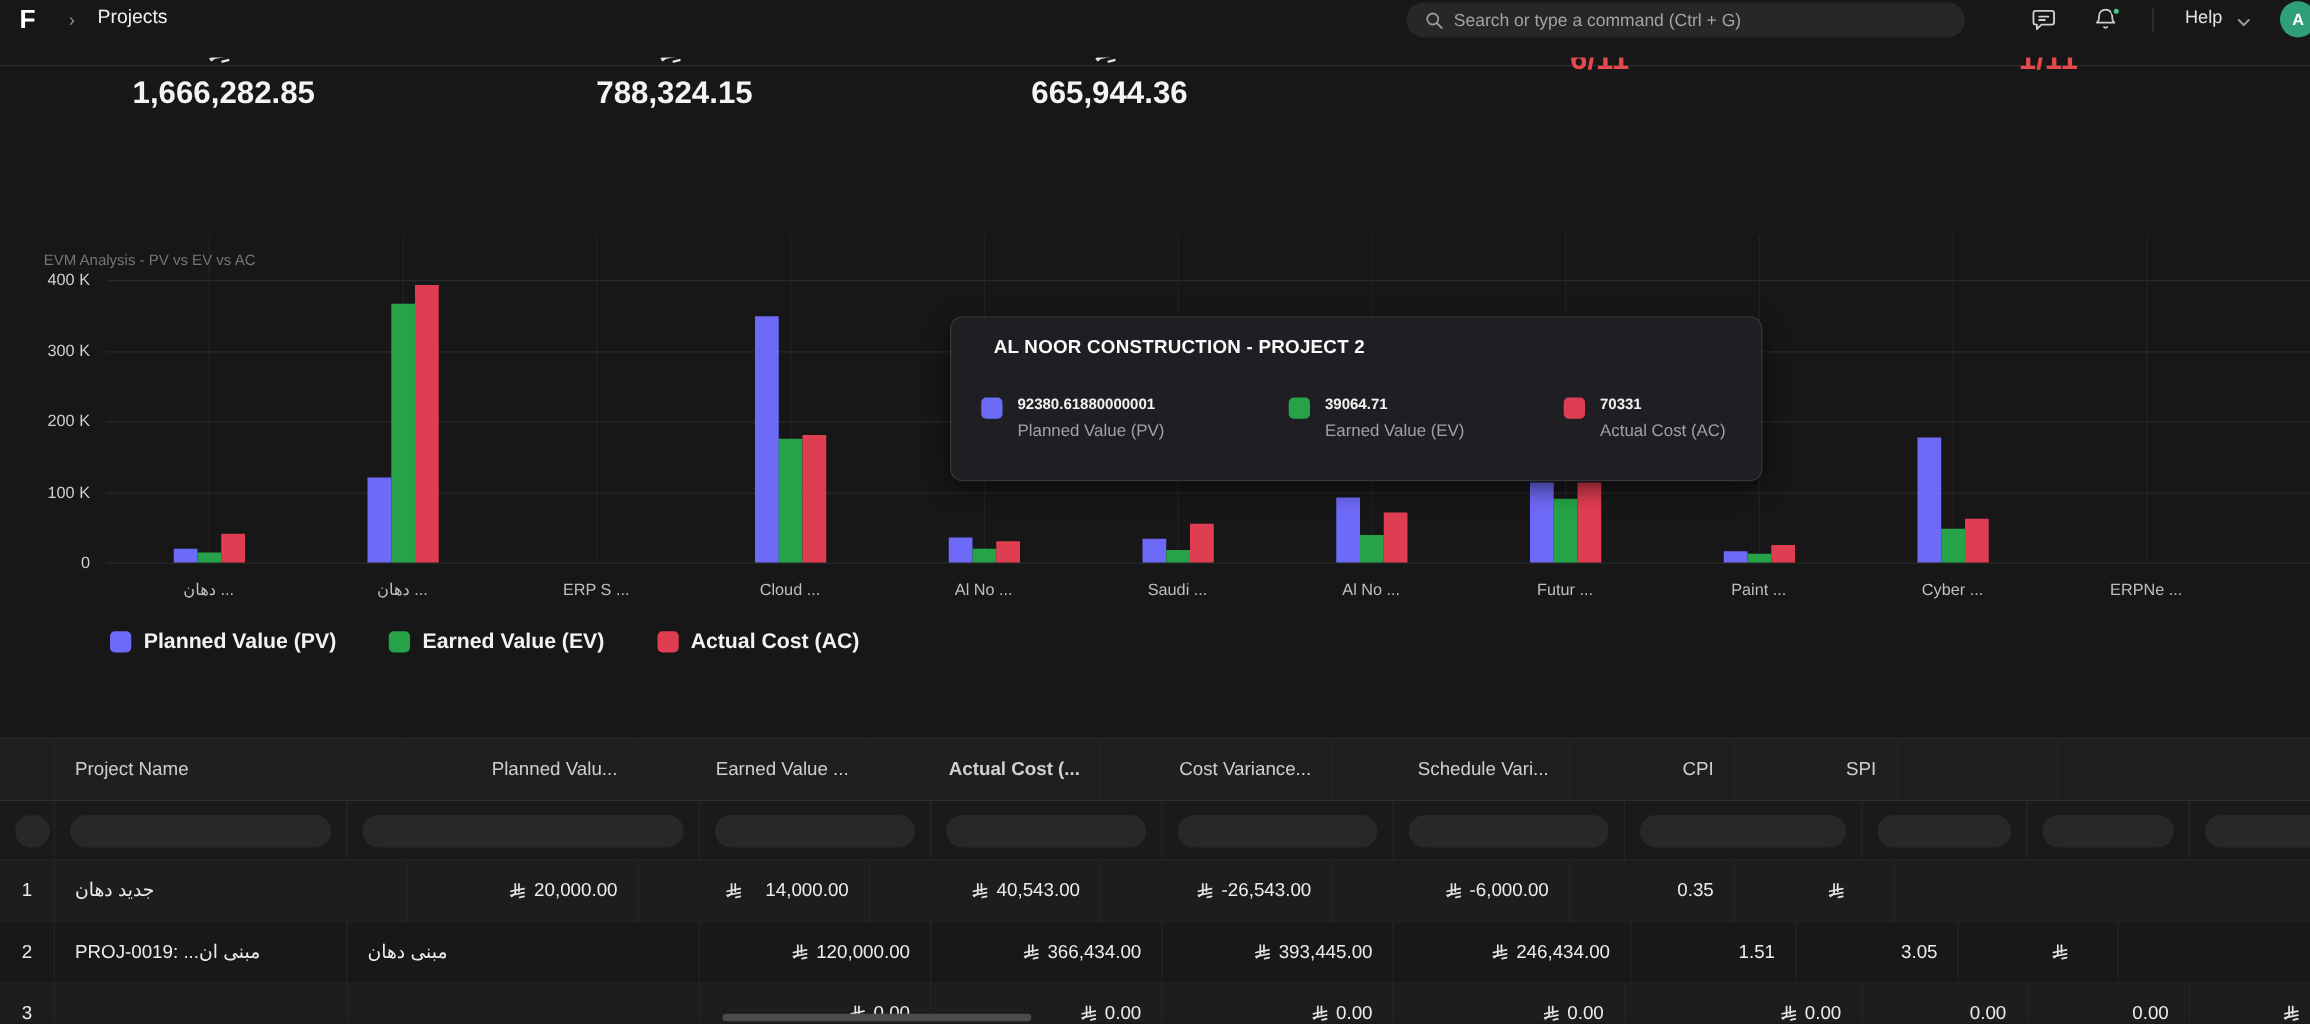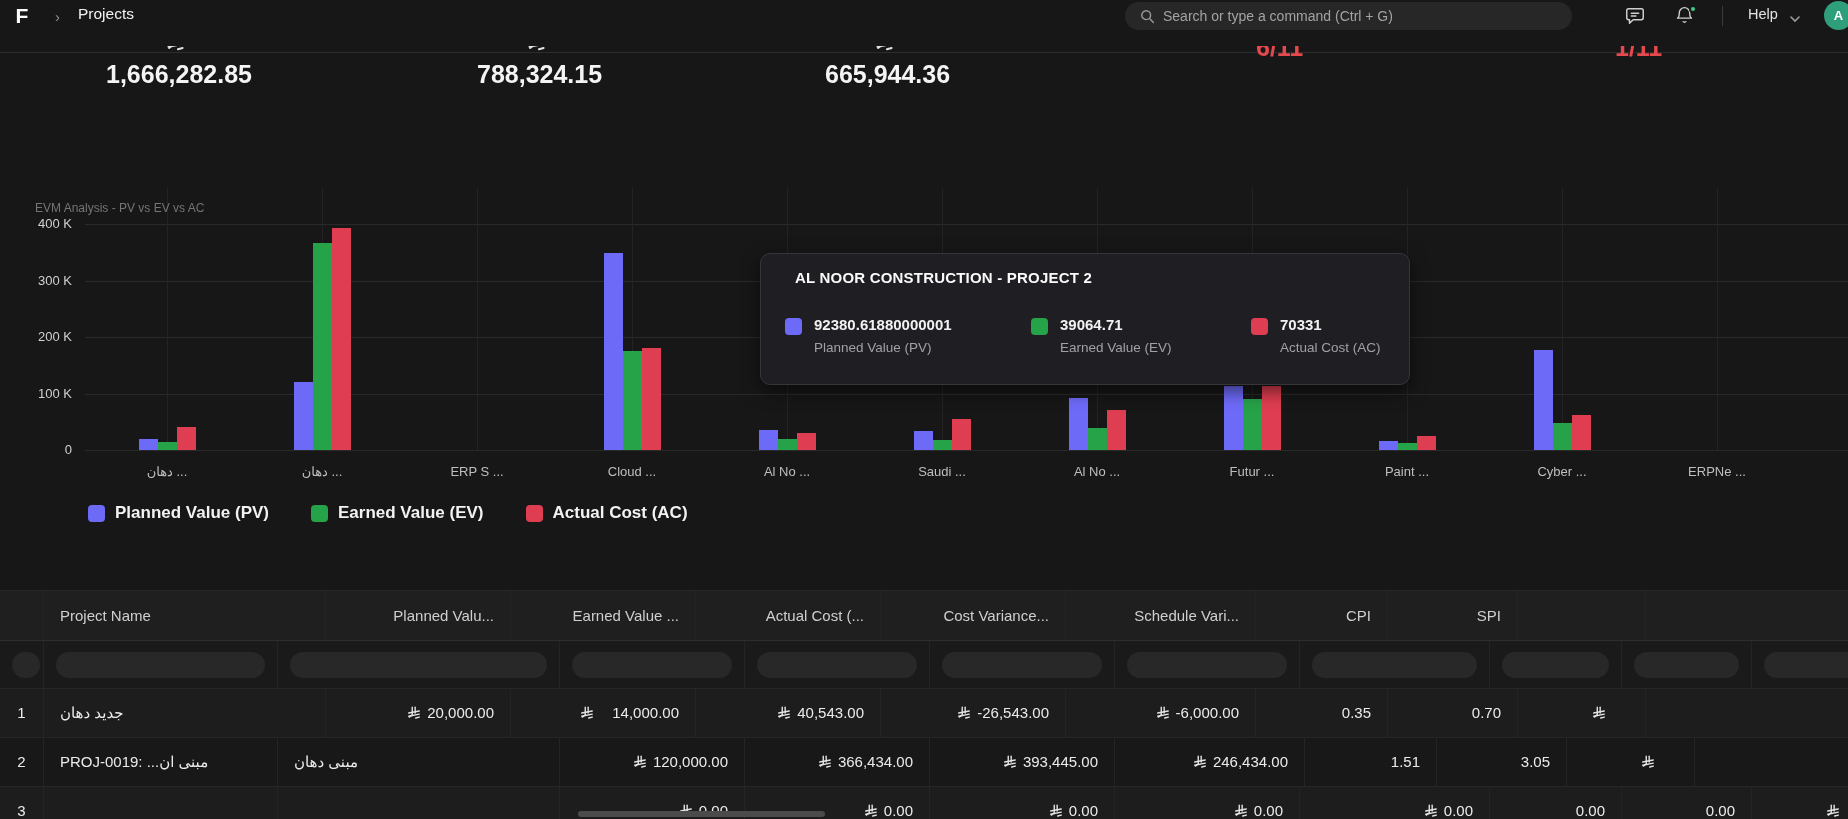--- a/index.html
+++ b/index.html
@@ -42,21 +42,21 @@
   .xlab { position:absolute; top:464px; width:150px; text-align:center; font-size:13px; color:#bfbfbf; z-index:2; white-space:nowrap; }
   #legend { position:absolute; left:88px; top:503px; display:flex; gap:42px; z-index:3; }
   .legend-item { display:flex; align-items:center; gap:10px; cursor:pointer; }
   .legend-sq { width:17px; height:17px; border-radius:4px; }
   .legend-label { font-size:17px; font-weight:600; color:#f2f2f2; }
   #tooltip { position:absolute; left:760px; top:253px; width:650px; height:132px; background:#1f1f23;
     border:1px solid #35353a; border-radius:10px; box-shadow:0 6px 18px rgba(0,0,0,.55); z-index:20; }
   #tooltip-title { position:absolute; left:34px; top:15px; font-size:15px; font-weight:700; color:#fafafa; letter-spacing:.2px; }
   .tt-item { position:absolute; top:62px; display:flex; gap:12px; }
   .tt-sq { width:17px; height:17px; border-radius:4px; margin-top:2px; }
-  .tt-val { font-size:15px; font-weight:700; color:#f2f2f2; }
+  .tt-val { font-size:12px; font-weight:700; color:#f2f2f2; }
   .tt-lab { font-size:13.5px; color:#a0a0a6; margin-top:7px; }
   
   #table { position:absolute; top:590px; left:0; width:1880px; z-index:4; }
   .trow { display:flex; }
   .cell { flex:0 0 auto; border-right:1px solid #242424; overflow:hidden; white-space:nowrap; }
   #thead { background:#1f1f1f; border-top:1px solid #272727; border-bottom:1px solid #2e2e2e; }
   #thead .cell { height:49px; line-height:49px; padding:0 16px; font-size:15px; color:#cfcfcf; font-weight:500; cursor:pointer; }
   #tfilter { background:#1a1a1a; border-bottom:1px solid #262626; }
   #tfilter .cell { height:47px; display:flex; align-items:center; padding:0 12px; }
   .fpill { height:26px; border-radius:13px; background:#282828; border:none; outline:none; width:100%; min-width:0;
@@ -256,21 +256,21 @@
         </span>
       </div>
     </div>
 
   <div id="table">
     <div class="trow" id="thead">
         <div class="cell" style="flex: 0 0 44px; text-align: center;"></div>
         <div class="cell" style="flex: 0 0 282px; text-align: left;">Project Name</div>
         <div class="cell" style="flex: 0 0 185px; text-align: right;">Planned Valu...</div>
         <div class="cell" style="flex: 0 0 185px; text-align: right;">Earned Value ...</div>
-        <div class="cell" style="flex: 0 0 185px; text-align: right;">Actual Cost (...</div>
+        <div class="cell" style="flex: 0 0 185px; text-align: right; font-weight: bold;">Actual Cost (...</div>
         <div class="cell" style="flex: 0 0 185px; text-align: right;">Cost Variance...</div>
         <div class="cell" style="flex: 0 0 190px; text-align: right;">Schedule Vari...</div>
         <div class="cell" style="flex: 0 0 132px; text-align: right;">CPI</div>
         <div class="cell" style="flex: 0 0 130px; text-align: right;">SPI</div>
         <div class="cell" style="flex: 0 0 128px; text-align: left;"></div>
       </div>
     <div class="trow" id="tfilter">
         <div class="cell" style="flex: 0 0 44px;">
           <input class="fpill small" style="">
         </div>
@@ -363,21 +363,20 @@
                 <path d="M9 2v13l-5 4"></path>
                 <path d="M14 2v10"></path>
                 <path d="M3 12l18-3.5"></path>
                 <path d="M3 17.5l18-3.5"></path>
                 <path d="M15 20.5l6-1.5"></path>
               </svg>
             </span>
             <span>-6,000.00</span>
           </div>
           <div class="cell al-right" style="flex: 0 0 132px;">0.35</div>
-          <div class="cell al-right" style="flex: 0 0 130px;">0.70</div>
           <div class="cell al-left" style="flex: 0 0 128px;">
             <span class="cur-ic" style="margin-left:58px">
               <svg width="14" height="14" viewBox="0 0 24 24" fill="none" stroke="currentColor" stroke-width="2.4" stroke-linecap="round" stroke-linejoin="round">
                 <path d="M9 2v13l-5 4"></path>
                 <path d="M14 2v10"></path>
                 <path d="M3 12l18-3.5"></path>
                 <path d="M3 17.5l18-3.5"></path>
                 <path d="M15 20.5l6-1.5"></path>
               </svg>
             </span>

